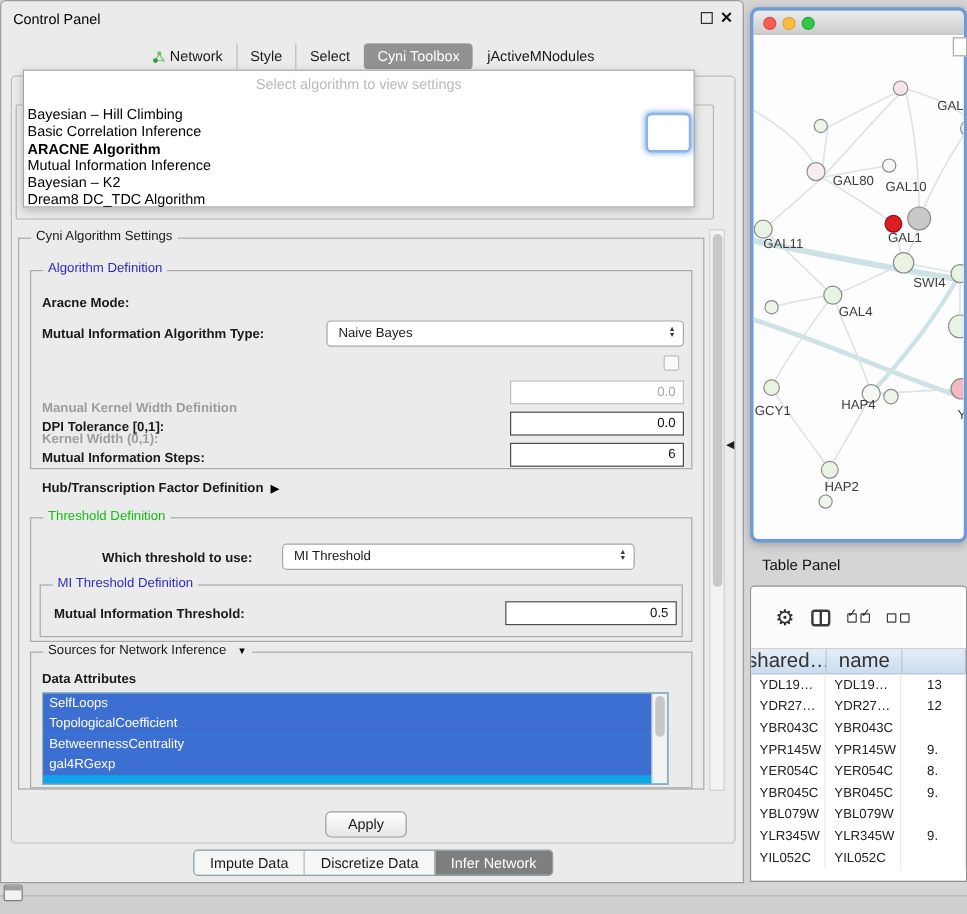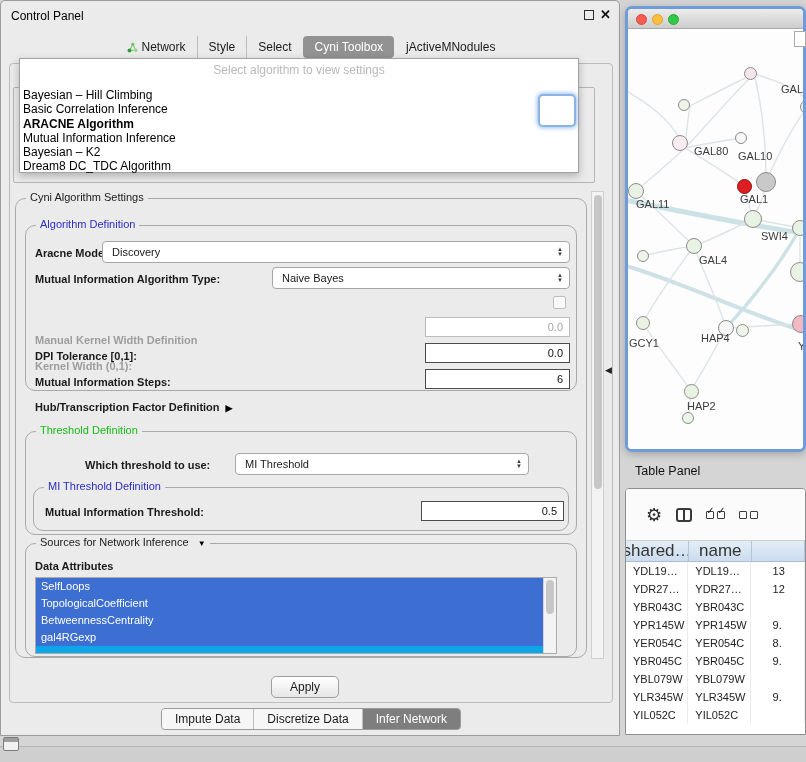--- a/index.html
+++ b/index.html
@@ -37,21 +37,21 @@
   .algo-popup-header { position:absolute; left:0; top:4px; width:100%; text-align:center;
     font-size:12px; color:#b9b9b9; }
   .algo-items { position:absolute; left:0; top:29px; width:100%; }
   .algo-item { height:14.3px; line-height:14.3px; font-size:12px; padding-left:3px;
     white-space:nowrap; cursor:pointer; color:#000; }
   .algo-item.selected { font-weight:bold; }
   .focus-field { position:absolute; left:537px; top:93px; width:38px; height:33px;
     background:#fff; border:2px solid #8ab3e6; border-radius:5px;
     box-shadow:0 0 4px 1px rgba(100,155,225,.65); z-index:55; }
   
-  .group { position:absolute; border:1px solid #a9a9a9; border-radius:10px; z-index:10;padding-left:32px; }
+  .group { position:absolute; border:1px solid #a9a9a9; border-radius:0; z-index:10;padding-left:32px; }
   .group-title { position:absolute; top:-8px; left:10px; background:#ebebeb; padding:0 4px;
     font-size:11px; white-space:nowrap; }
   .t-black { color:#1a1a1a; } .t-blue { color:#2c2cc4; } .t-green { color:#17bb17; }
   .g-settings { left:14px; top:197px; width:572px; height:460px; }
   .g-algdef   { left:24px; top:224px; width:552px; height:166px; }
   .g-thresh   { left:24px; top:430px; width:552px; height:104px; }
   .g-mithr    { left:32px; top:486px; width:536px; height:44px; }
   .g-sources  { left:24px; top:542px; width:552px; height:114px; }
   .lbl { position:absolute; font-size:11px; font-weight:bold; color:#1a1a1a; white-space:nowrap; z-index:12; }
   .lbl.disabled { color:#9d9d9d;margin-top:36px; }
@@ -172,24 +172,20 @@
 
     <div class="group g-settings">
       <span class="group-title t-black">Cyni Algorithm Settings</span>
     </div>
 
     <div class="group g-algdef">
       <span class="group-title t-blue">Algorithm Definition</span>
     </div>
 
     <span class="lbl" style="left:34px; top:246px;">Aracne Mode:</span>
-    <div class="combo" style="left:101px; top:240px; width:468px;">
-      <span>Discovery</span>
-      <span class="combo-arrows"></span>
-    </div>
 
     <span class="lbl" style="left:34px; top:272px;">Mutual Information Algorithm Type:</span>
     <div class="combo" style="left:271px; top:266px; width:298px;">
       <span>Naive Bayes</span>
       <span class="combo-arrows"></span>
     </div>
 
     <span class="lbl disabled" style="left:34px; top:297px;">Manual Kernel Width Definition</span>
     <span class="checkbox" style="left:552px; top:295px;"></span>
 

